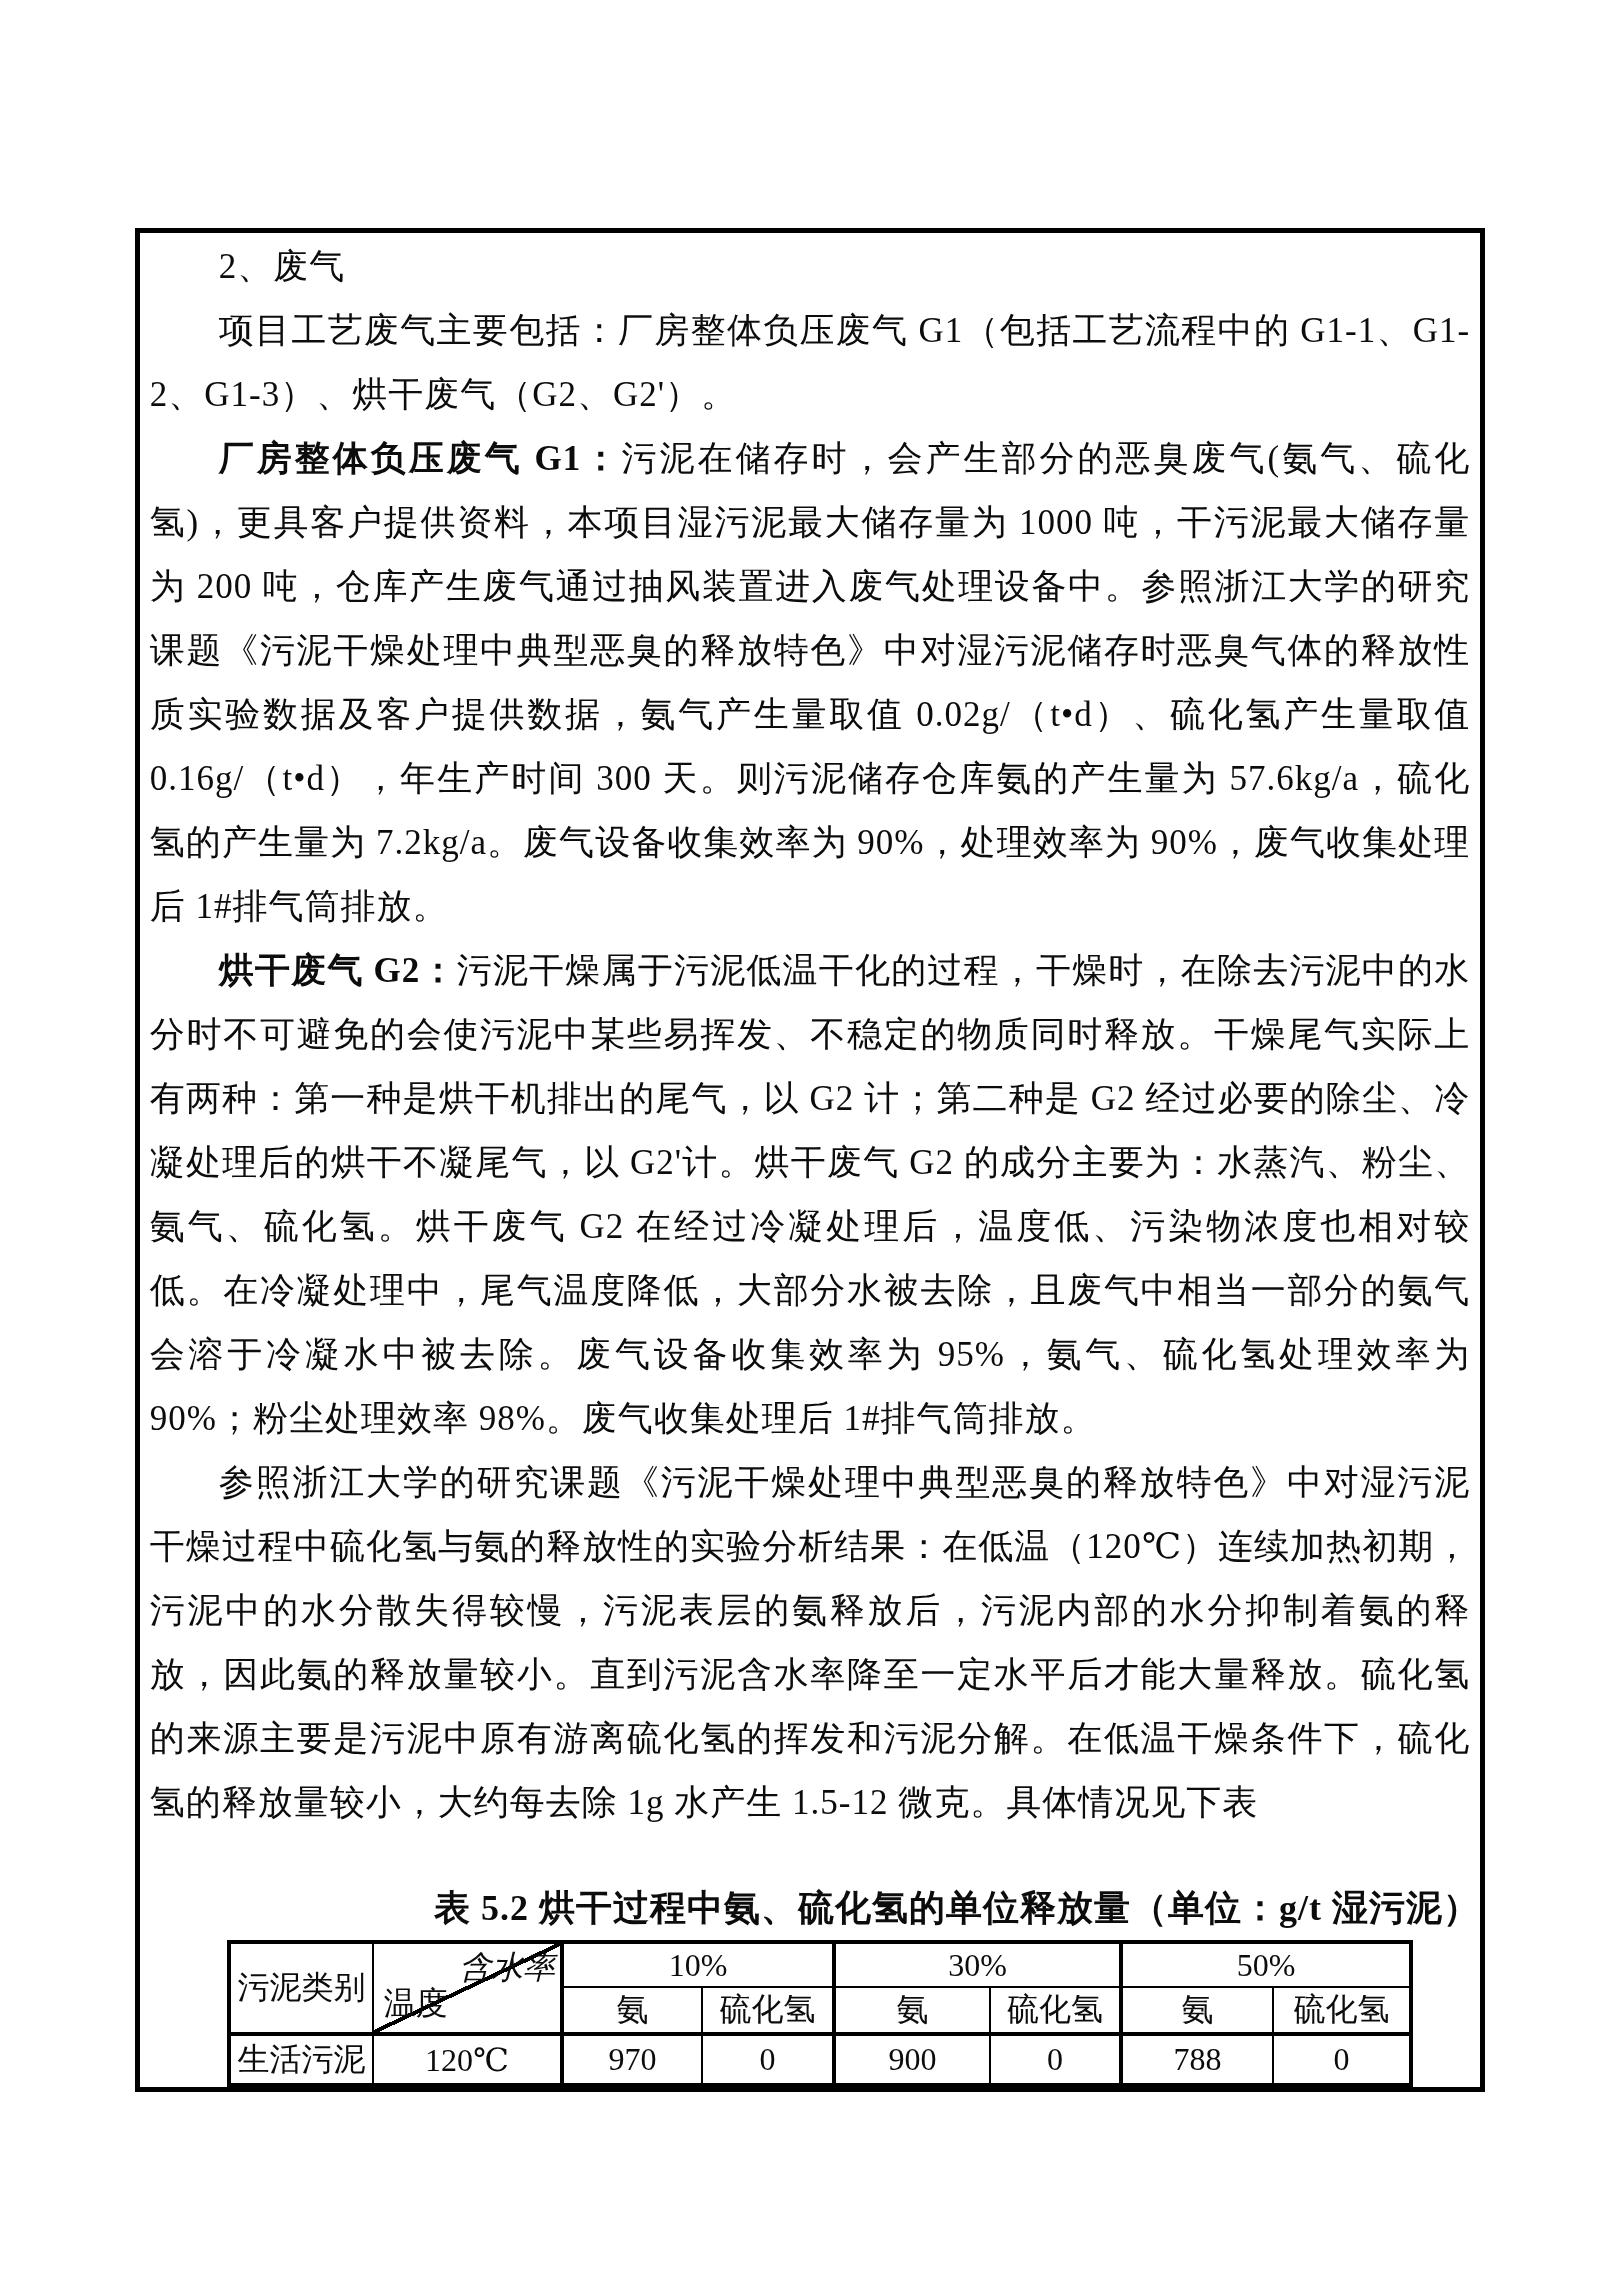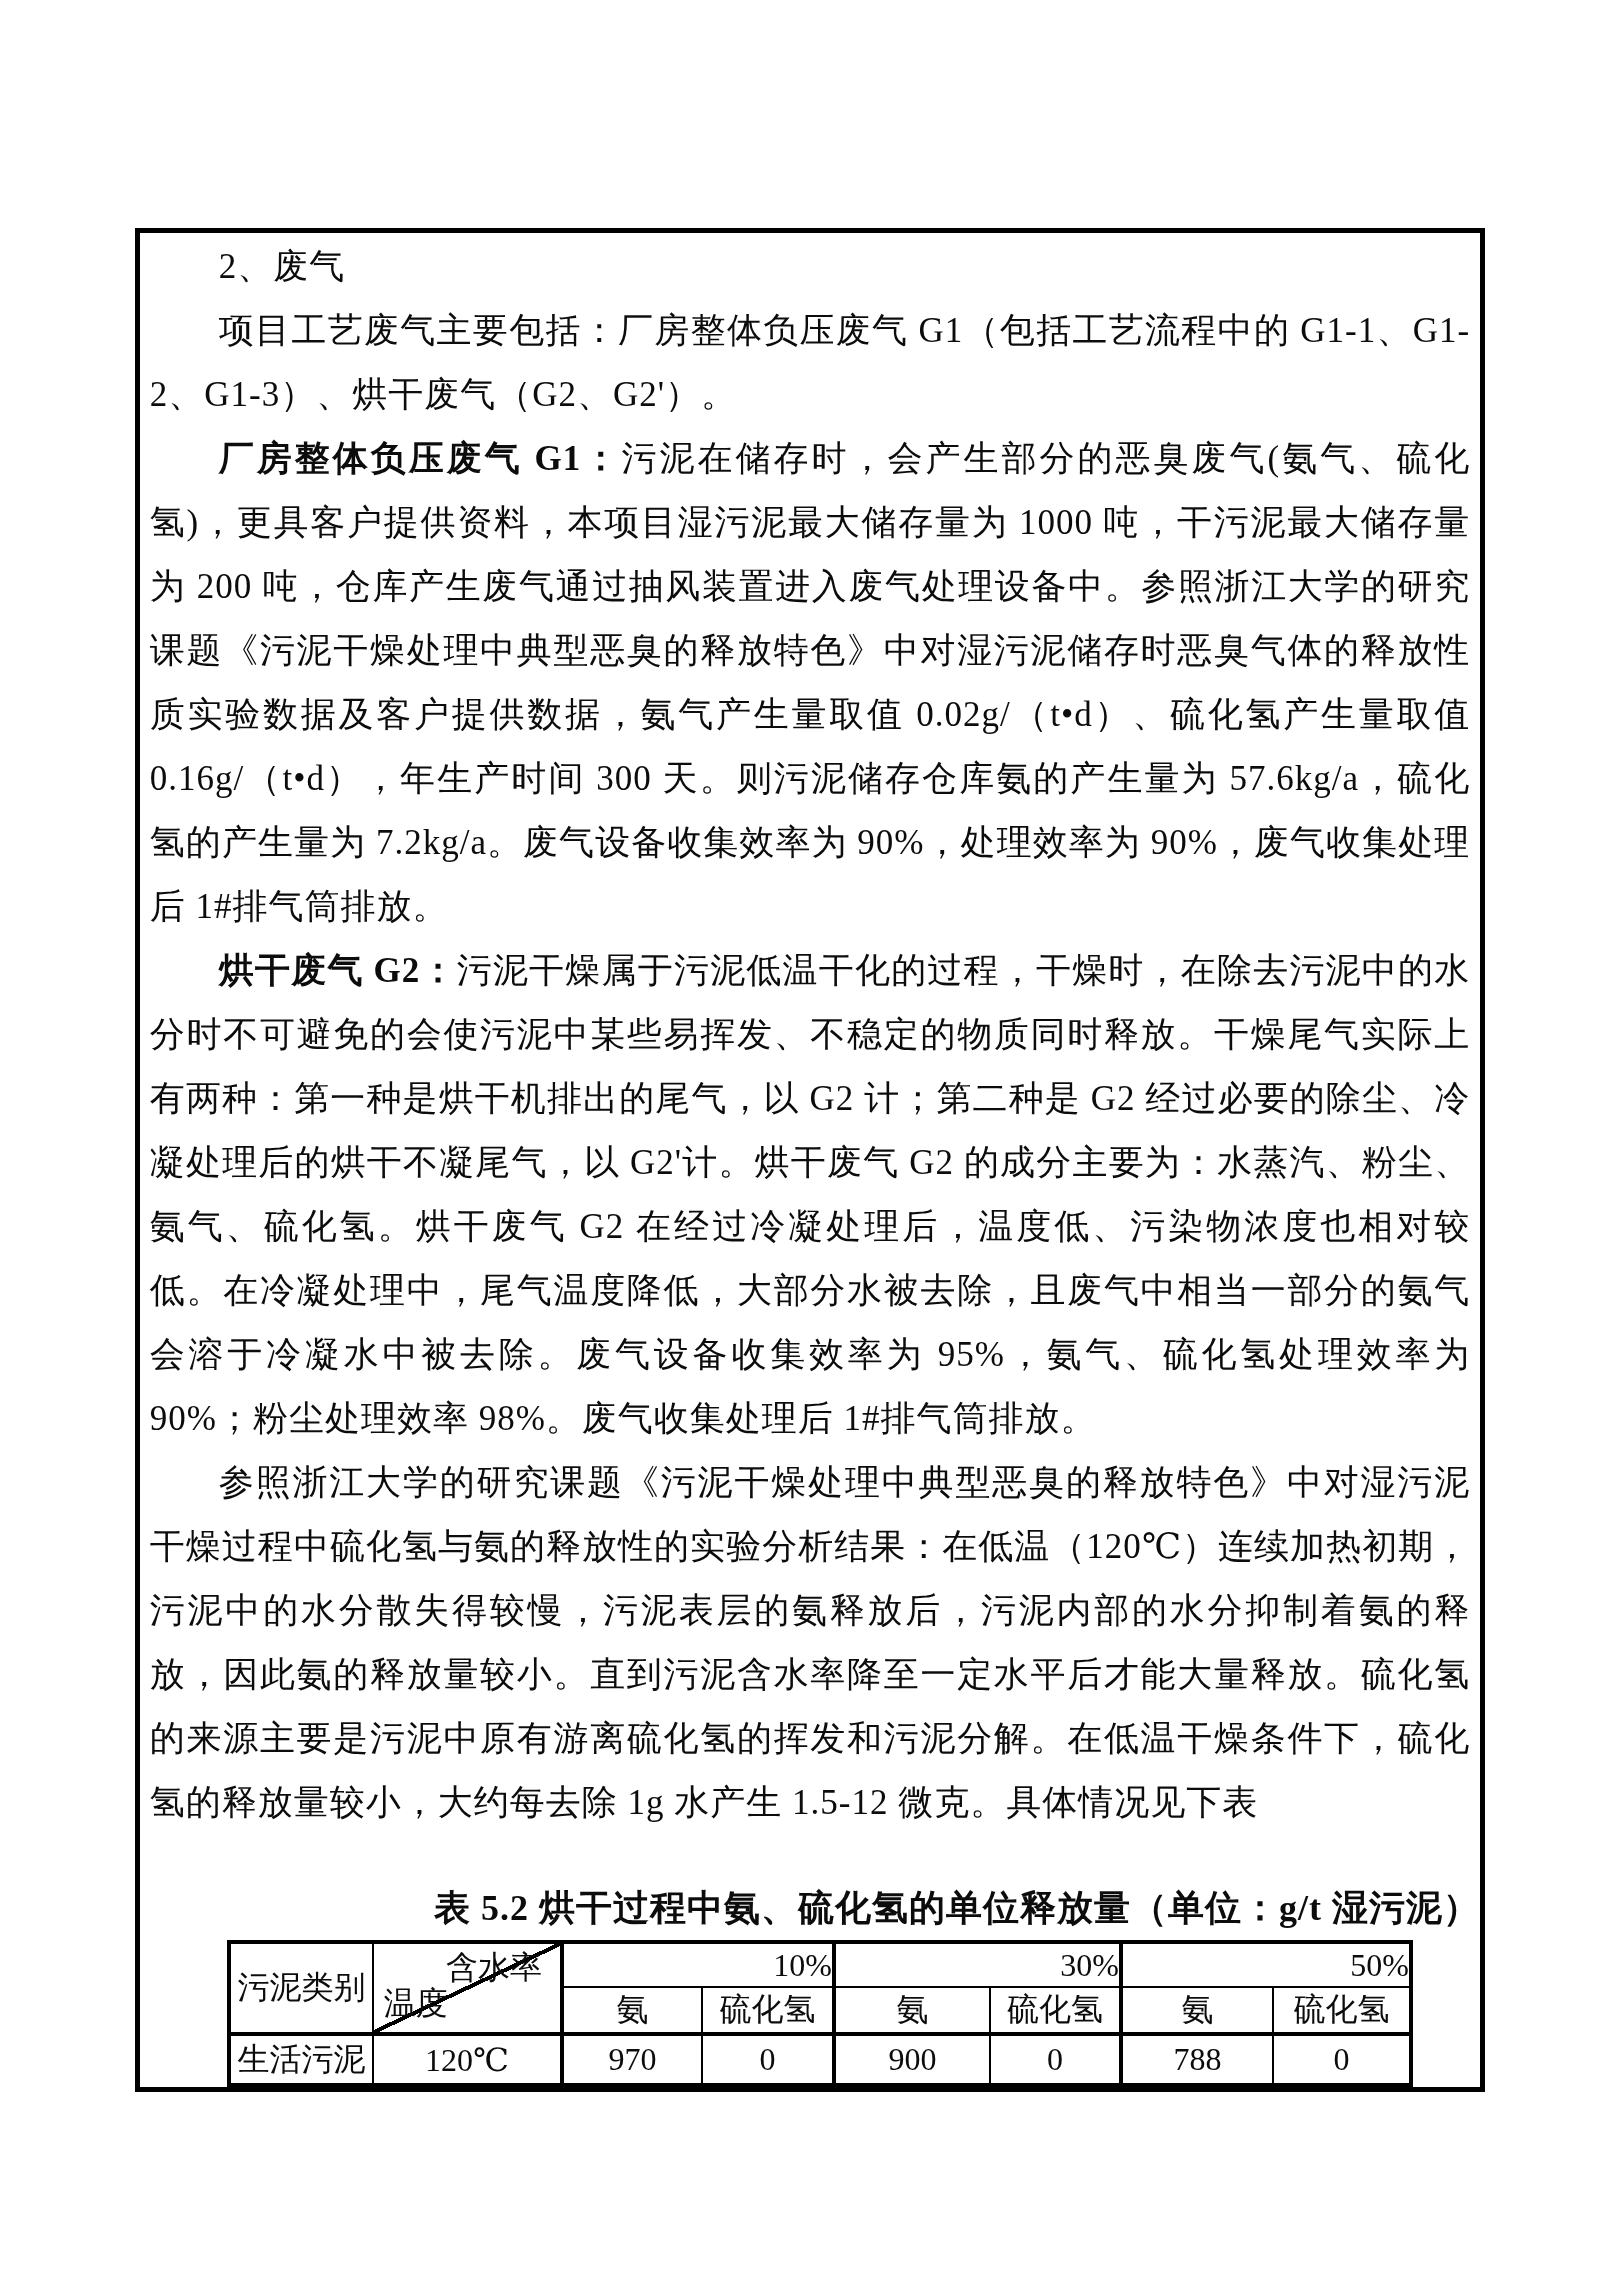--- a/index.html
+++ b/index.html
@@ -45,30 +45,30 @@
     font-size:32px;
     text-align:center;
     padding-left:32px;
   }
   table.rel td { vertical-align:middle; padding:0; }
   .h1 { height:45px; }
   .h2 { height:45px; }
   .hd { height:51px; }
   .bL-thin  { border-left:2px solid #000; }
   .bL-thick { border-left:4.9px solid #000; }
-  .bB-thin  { border-bottom:2px solid #000;text-align:right; }
+  .bB-thin  { border-bottom:2px solid #000; }
   tr.data td { border-top:4.9px solid #000; }
 
   .diag-cell {
     position:relative;
     background:linear-gradient(to bottom right,
       rgba(0,0,0,0) calc(50% - 2px), #000 calc(50% - 2px),
       #000 calc(50% + 2px), rgba(0,0,0,0) calc(50% + 2px));
   }
-  .diag-tr { position:absolute; top:2px;  right:18px;  }
+  .diag-tr { position:absolute; top:2px;  right:5px;font-style:italic;  }
   .diag-bl { position:absolute; bottom:5.9px; left:9.8px; }
 
   .page-number {
     position:absolute; left:0; right:0; top:2117px;
     text-align:center; font-size:30px;
   }
 </style>
 </head>
 <body>
 

